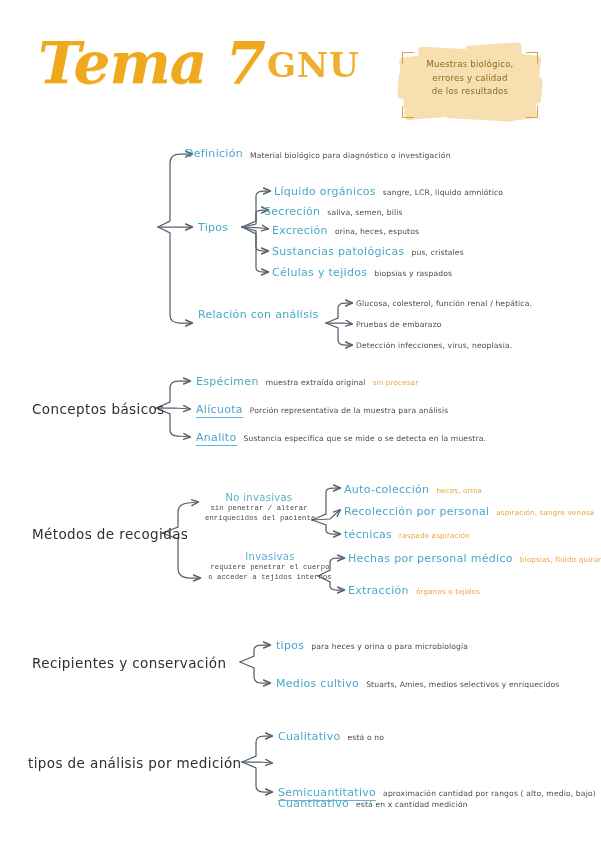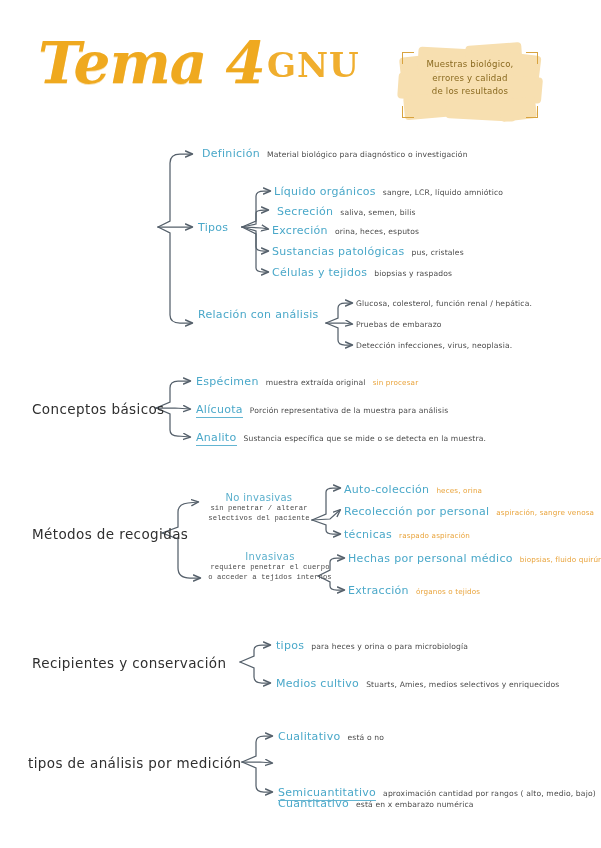--- a/index.html
+++ b/index.html
@@ -121,21 +121,21 @@
       <path d="M240,662 L254,656 L254,650 Q254,645 262,645 L270,645" marker-end="url(#ah)"></path>
       <path d="M240,662 L254,668 L254,677 Q254,683 262,683 L270,683" marker-end="url(#ah)"></path>
 
       <path d="M242,762 L256,756 L256,742 Q256,736 264,736 L272,736" marker-end="url(#ah)"></path>
       <path d="M242,762 L260,762 L272,763" marker-end="url(#ah)"></path>
       <path d="M242,762 L256,768 L256,786 Q256,792 264,792 L272,792" marker-end="url(#ah)"></path>
     </g>
   </svg>
 
   <div class="abs" id="title-block">
-    <span class="title-text">Tema 4</span><span class="title-suffix">GNU</span>
+    <span class="title-text">Tema 7</span><span class="title-suffix">GNU</span>
   </div>
 
   <div class="abs" id="badge">
     <div class="badge-blobs">
       <div class="blob" style="left:4px;  top:14px; width:36px;height:22px;transform:rotate(-6deg);"></div>
       <div class="blob" style="left:22px; top:6px;  width:60px;height:24px;transform:rotate(3deg);"></div>
       <div class="blob" style="left:70px; top:2px;  width:56px;height:26px;transform:rotate(-4deg);"></div>
       <div class="blob" style="left:108px;top:12px; width:36px;height:28px;transform:rotate(7deg);"></div>
       <div class="blob" style="left:2px;  top:32px; width:52px;height:26px;transform:rotate(4deg);"></div>
       <div class="blob" style="left:40px; top:28px; width:78px;height:28px;transform:rotate(-2deg);"></div>
@@ -149,32 +149,32 @@
     <div class="badge-corner bc-bl"></div>
     <div class="badge-corner bc-br"></div>
     <div class="badge-text">
       <div>Muestras biológico,</div>
       <div>errores y calidad</div>
       <div>de los resultados</div>
     </div>
   </div>
 
 
-  <div class="abs row" style="left:202px;top:147px;">
+  <div class="abs row" style="left:185px;top:147px;align-items:flex-end;">
     <span class="node-teal">Definición</span>
     <span class="node-sub">Material biológico para diagnóstico o investigación</span>
   </div>
 
   <div class="abs node-teal" style="left:198px;top:221px;">Tipos</div>
 
   <div class="abs row" style="left:274px;top:185px;">
     <span class="node-teal">Líquido orgánicos</span>
     <span class="node-sub">sangre, LCR, líquido amniótico</span>
   </div>
-  <div class="abs row" style="left:277px;top:205px;">
+  <div class="abs row" style="left:264px;top:205px;">
     <span class="node-teal">Secreción</span>
     <span class="node-sub">saliva, semen, bilis</span>
   </div>
   <div class="abs row" style="left:272px;top:224px;">
     <span class="node-teal">Excreción</span>
     <span class="node-sub">orina, heces, esputos</span>
   </div>
   <div class="abs row" style="left:272px;top:245px;">
     <span class="node-teal">Sustancias patológicas</span>
     <span class="node-sub">pus, cristales</span>
@@ -203,21 +203,21 @@
   <div class="abs row" style="left:196px;top:431px;">
     <span class="node-teal u">Analito</span>
     <span class="node-sub">Sustancia específica que se mide o se detecta en la muestra.</span>
   </div>
 
   <div class="abs root-label" style="left:32px;top:526px;">Métodos de recogidas</div>
 
   <div class="abs" style="left:205px;top:492px;width:108px;">
     <div class="branch-title">No invasivas</div>
     <div class="branch-desc">sin penetrar / alterar</div>
-    <div class="branch-desc">selectivos del paciente</div>
+    <div class="branch-desc">enriquecidos del paciente</div>
   </div>
 
   <div class="abs row" style="left:344px;top:483px;">
     <span class="node-teal">Auto-colección</span>
     <span class="node-sub-orange">heces, orina</span>
   </div>
   <div class="abs row" style="left:344px;top:505px;">
     <span class="node-teal">Recolección por personal</span>
     <span class="node-sub-orange">aspiración, sangre venosa</span>
   </div>
@@ -253,20 +253,20 @@
   </div>
 
   <div class="abs root-label" style="left:28px;top:755px;">tipos de análisis por medición</div>
 
   <div class="abs row" style="left:278px;top:730px;">
     <span class="node-teal">Cualitativo</span>
     <span class="node-sub">está o no</span>
   </div>
   <div class="abs row" style="left:278px;top:757px;margin-top:40px;">
     <span class="node-teal">Cuantitativo</span>
-    <span class="node-sub">está en x embarazo numérica</span>
+    <span class="node-sub">está en x cantidad medición</span>
   </div>
   <div class="abs row" style="left:278px;top:786px;">
     <span class="node-teal u">Semicuantitativo</span>
     <span class="node-sub">aproximación cantidad por rangos ( alto, medio, bajo)</span>
   </div>
 
 </div>
 
 </body></html>

